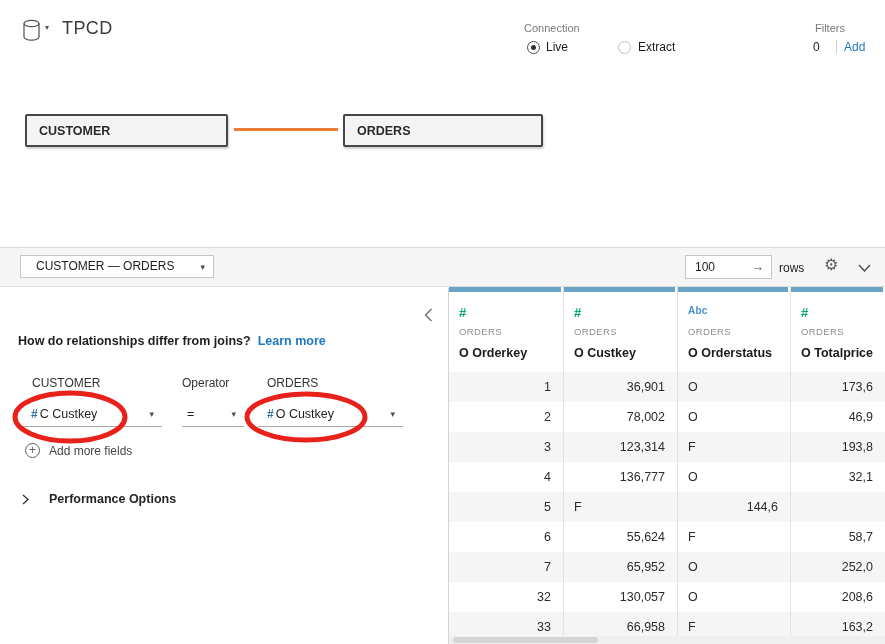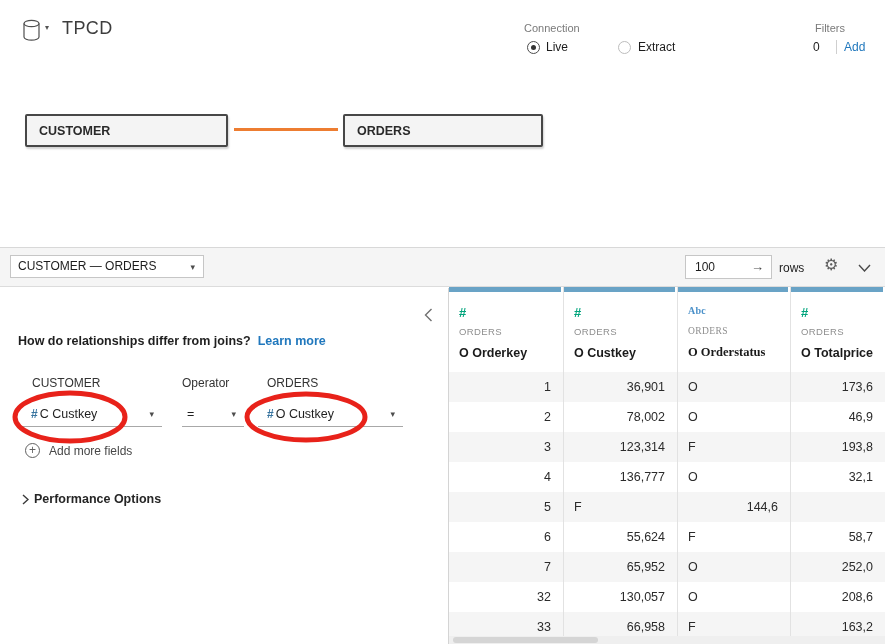--- a/index.html
+++ b/index.html
@@ -26,22 +26,22 @@
   .table-box { position: absolute; top: 114px; height: 33px; background: #f4f4f4;
     border: 2px solid #474747; border-radius: 2px; box-shadow: 1px 2px 2px rgba(0,0,0,0.18);
     display: flex; align-items: center; padding-left: 12px; font-size: 12.5px; font-weight: bold; color: #2a2a2a; }
   .box-customer { left: 25px; width: 203px; }
   .box-orders { left: 343px; width: 200px; }
   .connector { position: absolute; left: 234px; top: 128px; width: 104px; height: 3px; background: #ed7d31; }
 
   
   .toolbar { position: absolute; left: 0; top: 247px; width: 885px; height: 40px; background: #f5f5f5;
     border-top: 1px solid #d8d8d8; border-bottom: 1px solid #dcdcdc; }
-  .rel-select { position: absolute; left: 10px; top: 7px; width: 194px; height: 23px; background: #fff;
-    border: 1px solid #c6c6c6; font-size: 12px; color: #1c1c1c; line-height: 21px; padding-left: 7px; cursor: pointer; }
+  .rel-select { position: absolute; left: 20px; top: 7px; width: 194px; height: 23px; background: #fff;
+    border: 1px solid #c6c6c6; font-size: 12px; color: #1c1c1c; line-height: 21px; padding-left: 15px; cursor: pointer; }
   .rel-select .caret, .fcaret { position: absolute; right: 8px; top: 50%; transform: translateY(-50%); font-size: 9px; color: #4d4d4d; }
   .rows-input { position: absolute; left: 685px; top: 7px; width: 87px; height: 24px; background: #fff;
     border: 1px solid #c6c6c6; font-size: 12px; color: #1c1c1c; line-height: 22px; padding-left: 9px; }
   .rows-input .apply-arrow { position: absolute; right: 7px; top: 0; font-size: 13px; color: #4a4a4a; cursor: pointer; }
   .rows-caption { position: absolute; left: 779px; top: 13px; font-size: 12px; color: #1c1c1c; }
   .gear { position: absolute; left: 824px; top: 9px; font-size: 16px; color: #5f5f5f; cursor: pointer; line-height: 1; }
   .tb-chevron { position: absolute; left: 858px; top: 16px; cursor: pointer; }
 
   
   .left-pane { position: absolute; left: 0; top: 288px; width: 449px; height: 356px; background: #fff; border-right: 1px solid #d4d4d4; }
@@ -54,30 +54,30 @@
     display: flex; align-items: center; cursor: pointer; }
   .fctrl-left { left: 18px; width: 144px; } .fctrl-op { left: 182px; width: 62px; } .fctrl-right { left: 258px; width: 145px; }
   .hash-blue { color: #38749f; font-weight: bold; font-size: 12px; margin-left: 13px; }
   .fctrl-right .hash-blue { margin-left: 9px; }
   .fval { font-size: 12.5px; color: #1f1f1f; margin-left: 2px; }
   .fctrl-op .fval { margin-left: 5px; }
   .add-more { position: absolute; left: 25px; top: 443px; display: flex; align-items: center; gap: 9px; cursor: pointer; }
   .plus-circle { width: 15px; height: 15px; border: 1px solid #606060; border-radius: 50%; color: #606060;
     font-size: 12px; line-height: 13px; text-align: center; }
   .add-more-label { font-size: 12px; color: #474747; }
-  .perf { position: absolute; left: 22px; top: 492px; display: flex; align-items: center; gap: 5px; cursor: pointer; }
+  .perf { position: absolute; left: 22px; top: 492px; display: flex; align-items: center; gap: 20px; cursor: pointer; }
   .perf-label { font-size: 12.5px; font-weight: bold; color: #262626; }
   .annotation { position: absolute; pointer-events: none; }
 
   
   .grid { position: absolute; left: 449px; top: 287px; width: 436px; height: 357px; overflow: hidden; }
   #grid-header { display: flex; }
   .ghead { position: relative; height: 85px; background: #fff; border-right: 1px solid #e2e2e2; cursor: pointer; }
   .ghead:nth-child(1) { width: 115px; } .ghead:nth-child(2) { width: 114px; }
-  .ghead:nth-child(3) { width: 113px; font-family: Liberation Serif, serif; } .ghead:nth-child(4) { width: 94px; border-right: none; }
+  .ghead:nth-child(3) { width: 113px; } .ghead:nth-child(4) { width: 94px; border-right: none; }
   .gbar { height: 5px; background: #69a3c6; margin-right: 2px; }
   .gicon { margin: 13px 0 0 10px; height: 15px; font-weight: bold; }
   .gicon.number { color: #00a47c; font-size: 13px; }
   .gicon.string { color: #4a90c9; font-size: 10px; letter-spacing: 0.2px; }
   .gtable { margin: 6px 0 0 10px; font-size: 9.5px; color: #8e8e8e; letter-spacing: 0.4px; }
   .gfield { margin: 9px 0 0 10px; font-size: 12.5px; font-weight: bold; color: #1b1b1b; }
   .grow { display: flex; height: 30px; line-height: 30px; background: #fff; }
   .grow.odd { background: #f5f5f5; }
   .gcell { border-right: 1px solid #e2e2e2; font-size: 12.5px; color: #2b2b2b; overflow: hidden; white-space: nowrap; }
   .gcell:nth-child(1) { width: 115px; } .gcell:nth-child(2) { width: 114px; }

